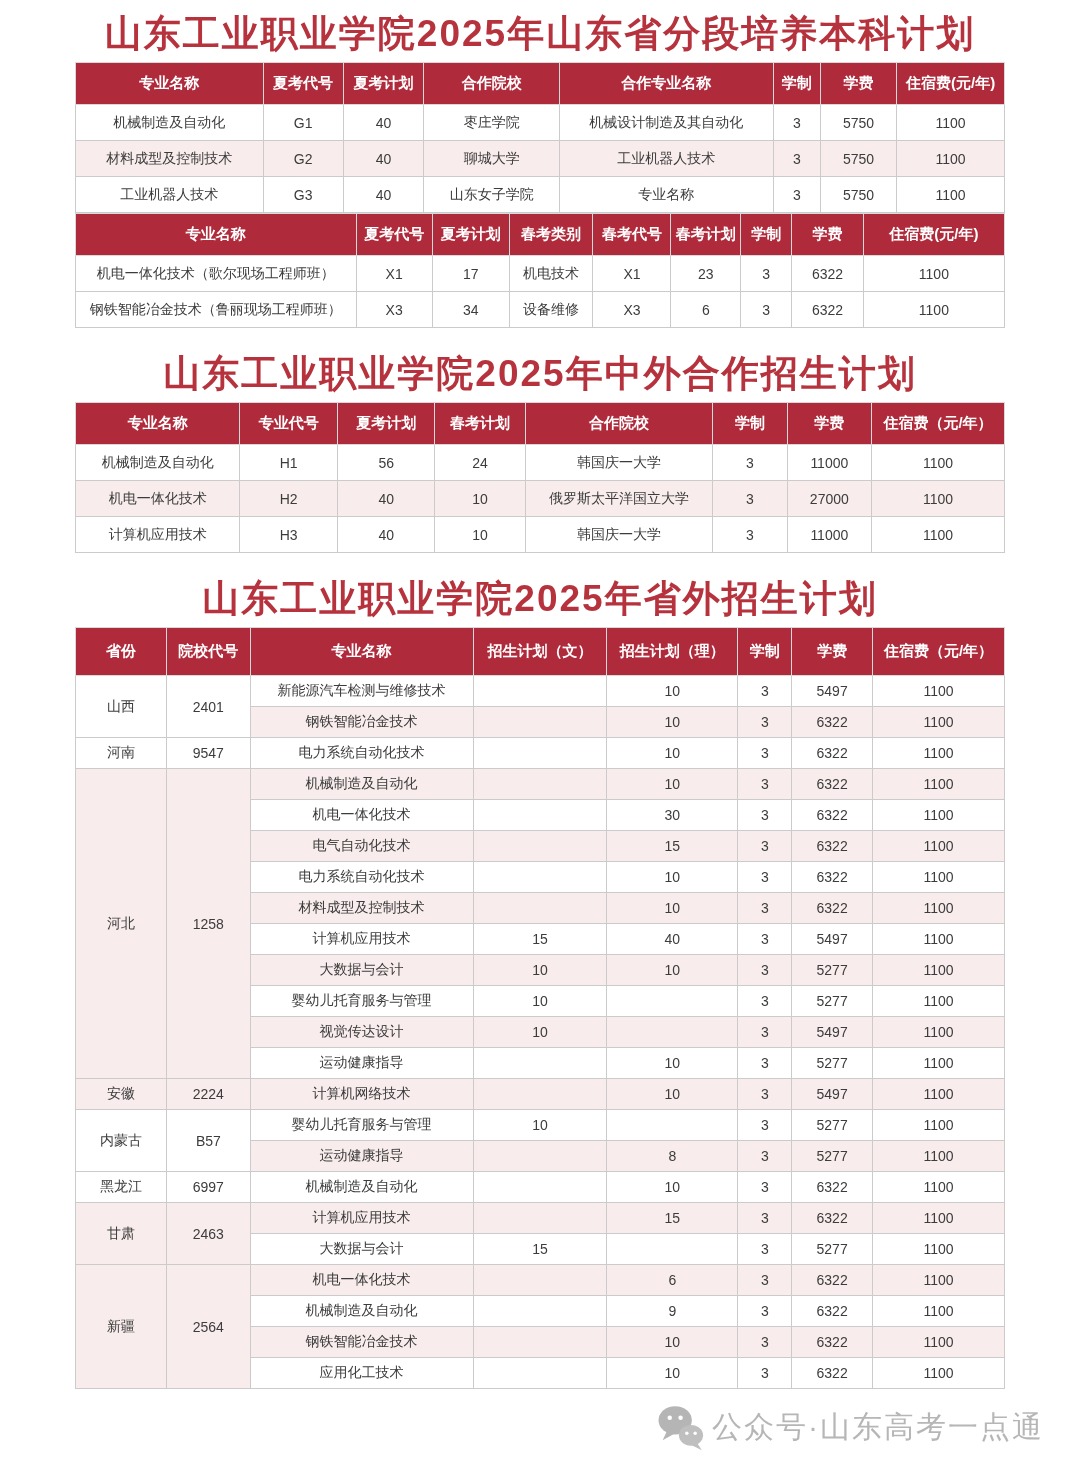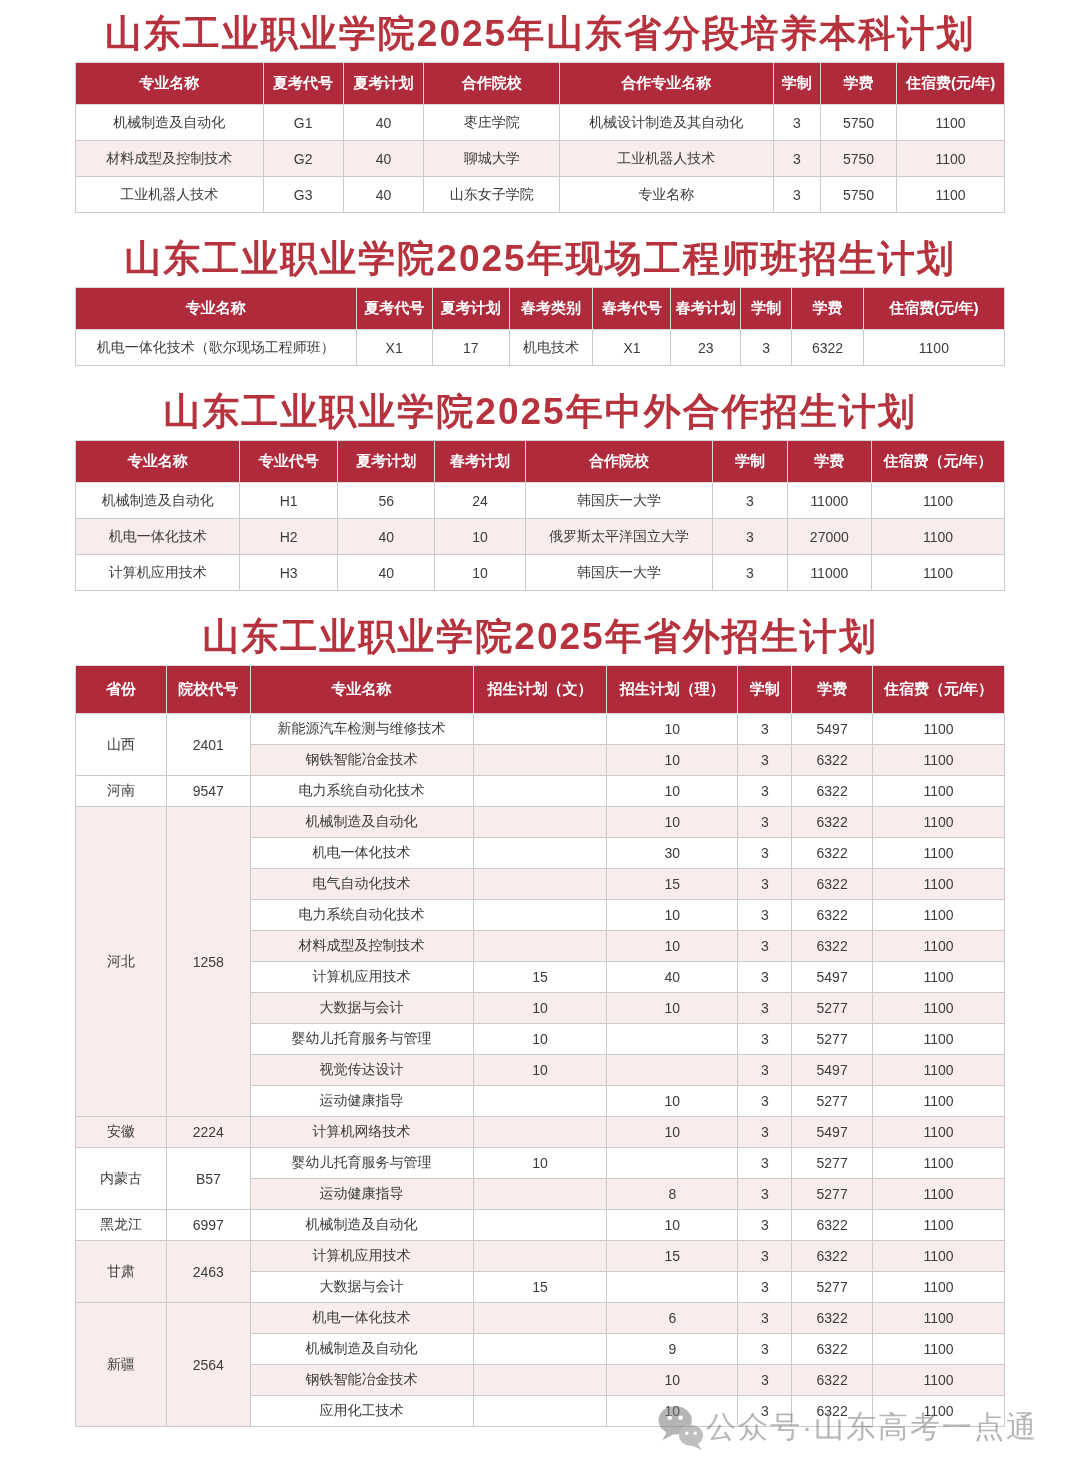--- a/index.html
+++ b/index.html
@@ -56,20 +56,21 @@
   table.t4 th { height: 47px; }
   table.t4 td { height: 30px; }
   tr.alt td { background: #F8ECEC; }
   td.merged { background: #ffffff; margin-top: 39px; }
   .watermark {
     position: absolute;
     left: 656px;
     top: 1402px;
     display: flex;
     align-items: center;
+    gap: 6px;
     pointer-events: none;
     color: rgba(122, 122, 122, 0.55);
     font-size: 30px;
     letter-spacing: 2px;
     white-space: nowrap;
     z-index: 5;
   }
   .watermark svg { width: 50px; height: 50px; opacity: 0.55; flex: 0 0 auto; }
 </style>
 </head>
@@ -131,21 +132,20 @@
             <td>专业名称</td>
             <td>3</td>
             <td>5750</td>
             <td>1100</td>
           </tr>
         </tbody>
       </table>
   </section>
 
   <section class="sec">
-    <h1 class="title">山东工业职业学院2025年现场工程师班招生计划</h1>
     <table class="tbl t-a">
         <colgroup>
           <col style="width: 30.2%;">
           <col style="width: 8.2%;">
           <col style="width: 8.3%;">
           <col style="width: 9%;">
           <col style="width: 8.4%;">
           <col style="width: 7.5%;">
           <col style="width: 5.5%;">
           <col style="width: 7.7%;">
@@ -165,20 +165,31 @@
           </tr>
         </thead>
         <tbody>
           <tr>
             <td>机电一体化技术（歌尔现场工程师班）</td>
             <td>X1</td>
             <td>17</td>
             <td>机电技术</td>
             <td>X1</td>
             <td>23</td>
+            <td>3</td>
+            <td>6322</td>
+            <td>1100</td>
+          </tr>
+          <tr>
+            <td>钢铁智能冶金技术（鲁丽现场工程师班）</td>
+            <td>X3</td>
+            <td>34</td>
+            <td>设备维修</td>
+            <td>X3</td>
+            <td>6</td>
             <td>3</td>
             <td>6322</td>
             <td>1100</td>
           </tr>
         </tbody>
       </table>
   </section>
 
   <section class="sec">
     <h1 class="title">山东工业职业学院2025年中外合作招生计划</h1>

